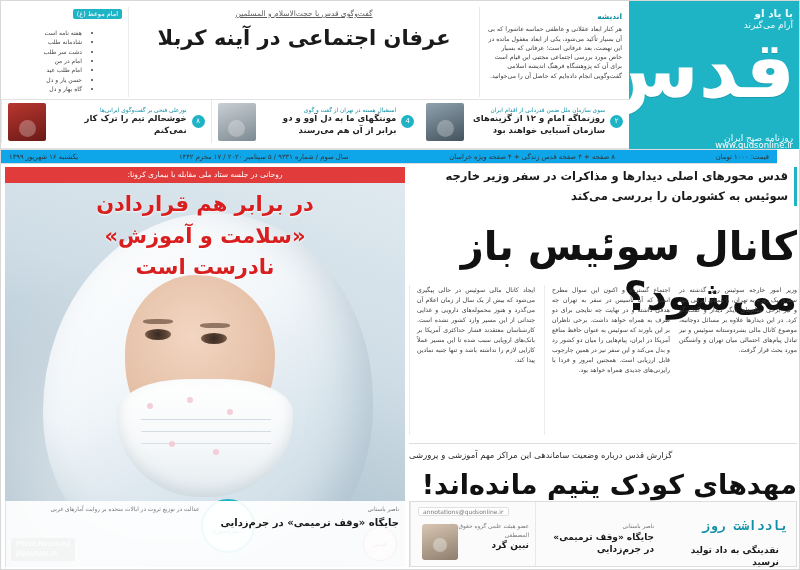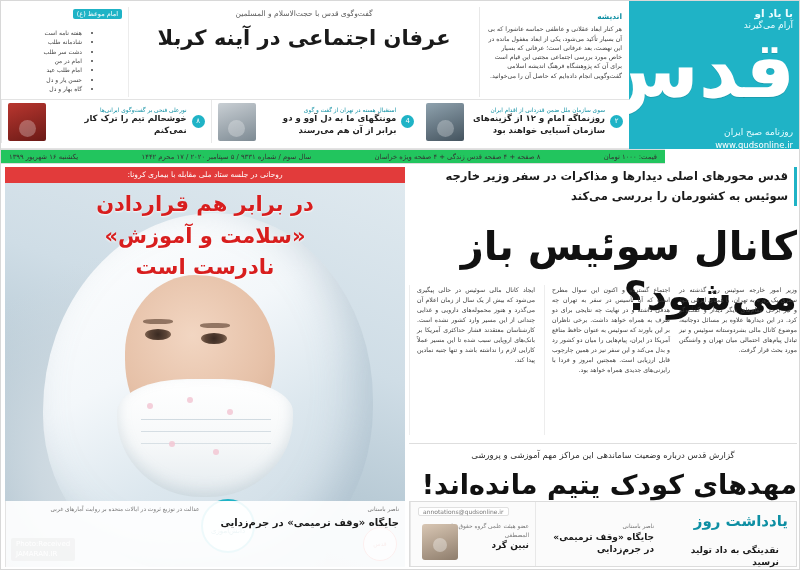--- a/index.html
+++ b/index.html
@@ -46,21 +46,21 @@
     right: 6px; top: 30px;
     font-size: 78px;
     font-weight: bold;
     letter-spacing: -2px;
     line-height: 1;
     color: #ffffff;
     text-shadow: 0 1px 0 rgba(0,0,0,.12);
   }
   .logo-sub {
     position: absolute;
-    right: 8px; bottom: 12px;
+    right: 8px; bottom: 6px;
     font-size: 9px;
     color: #eafcff;
     margin-left: 40px;
   }
   .logo-site {
     position: absolute;
     right: 8px; bottom: -1px;
     font-size: 8.5px;
     color: #ffffff;
     direction: ltr;
@@ -100,20 +100,21 @@
   }
   .mh-lead {
     flex: 1;
     padding: 2px 10px;
     text-align: center;
   }
   .mh-lead .kicker {
     font-size: 7.5px;
     color: #5d5d5d;
     margin-bottom: 6px;
+    text-decoration: underline;
   }
   .mh-lead .headline {
     font-size: 21px;
     font-weight: bold;
     color: #1a1a1a;
     line-height: 1.35;
   }
   .mh-sidecol {
     width: 128px;
     padding: 2px 6px;
@@ -183,22 +184,22 @@
     font-size: 7px;
     line-height: 13px;
     text-align: center;
     flex: 0 0 13px;
   }
 
   
   .datebar {
     position: absolute;
     left: 0; top: 148px;
-    width: 664px; height: 15px;
-    background: #22c55e;
+    width: 776px; height: 15px;
+    background: #0ea5e9;
     border-top: 1px solid #dcdcdc;
     border-bottom: 1px solid #dcdcdc;
     display: flex;
     flex-direction: row-reverse;
     align-items: center;
     justify-content: space-between;
     padding: 0 8px;
     font-size: 6.8px;
     color: #333;
   }
@@ -402,21 +403,21 @@
   .mid-rule {
     position: absolute;
     right: 0; top: 276px;
     width: 388px;
     border-top: 1px solid #dedede;
   }
   .sub-kicker {
     position: absolute;
     right: 0; top: 282px;
     width: 388px;
-    text-align: center;
+    text-align: left;
     direction: rtl;
     font-size: 8.5px;
     color: #2d2d2d;
     line-height: 1.6;
   }
   .sub-headline {
     position: absolute;
     right: 0; top: 300px;
     width: 388px;
     text-align: right;
@@ -432,25 +433,26 @@
     position: absolute;
     right: 4px; top: 337px;
     width: 388px; height: 66px;
     border: 1px solid #dcdcdc;
     background: #fbfbfb;
     display: flex;
     flex-direction: row-reverse;
   }
   .annot-head {
     position: absolute;
-    right: 8px; top: 10px;
-    font-size: 15px;
+    right: 8px; top: 16px;
+    font-size: 13px;
     font-weight: bold;
     color: #0e8fa3;
     direction: rtl;
+    font-family: Liberation Mono, monospace;
   }
   .annot-url {
     position: absolute;
     left: 8px; top: 5px;
     font-size: 6px;
     color: #777;
     direction: ltr;
     border: 1px solid #e0e0e0;
     padding: 0 4px;
     border-radius: 2px;

